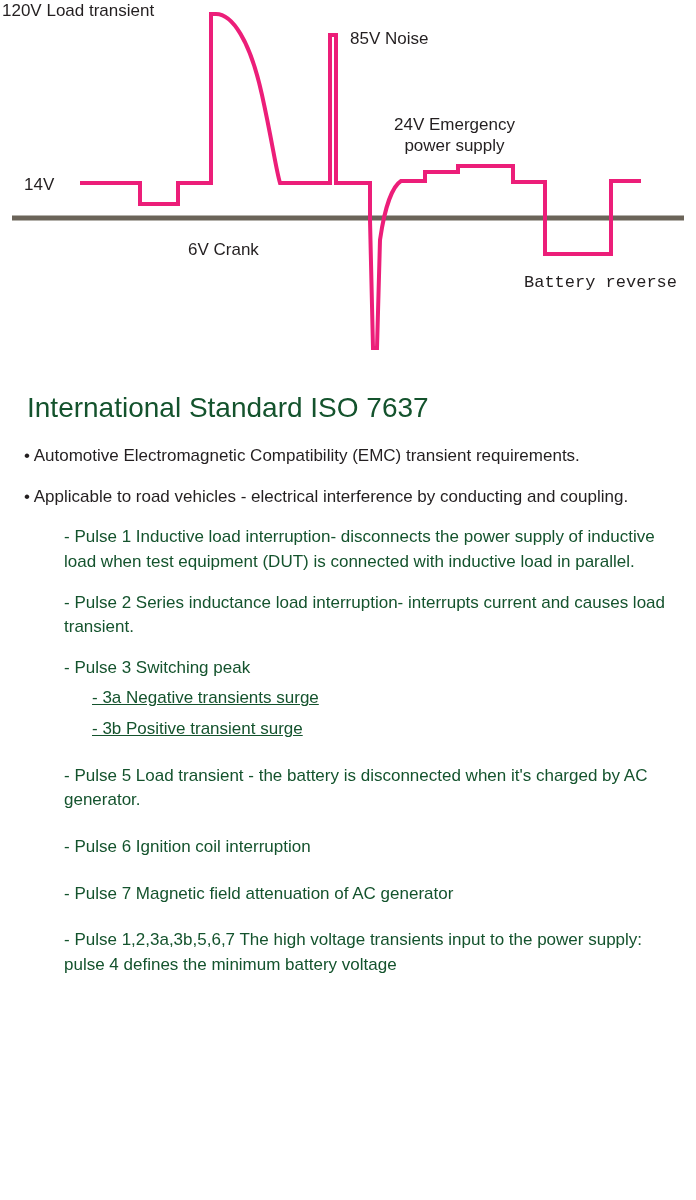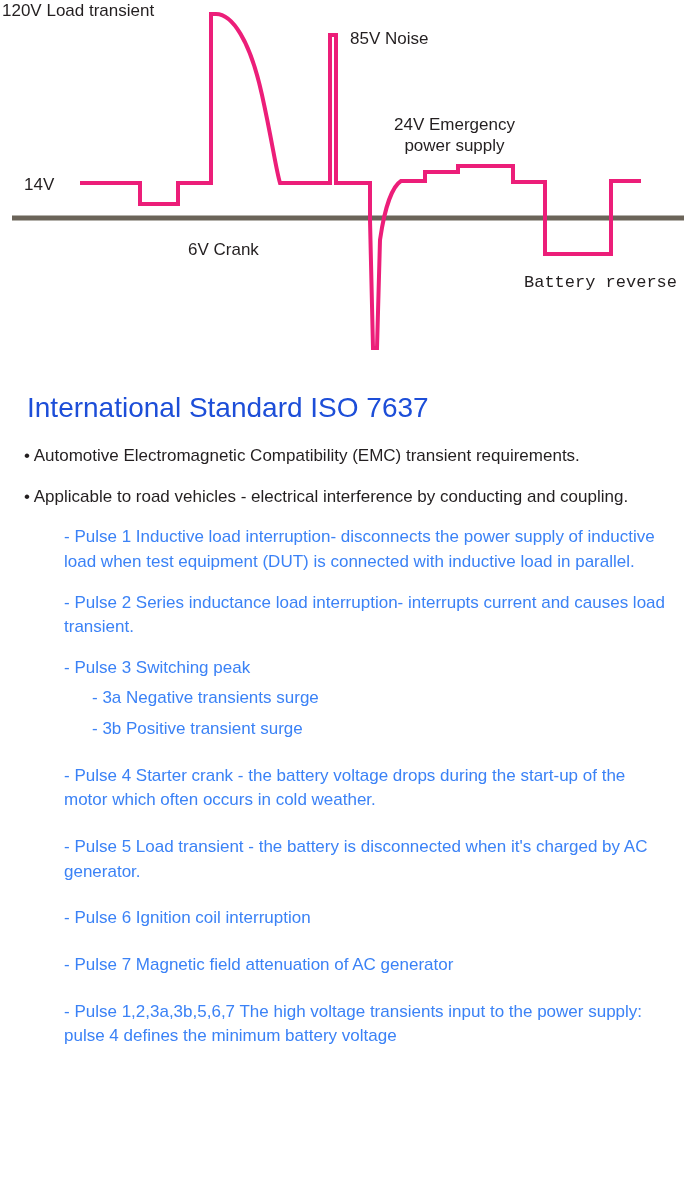--- a/index.html
+++ b/index.html
@@ -44,38 +44,39 @@
     left: 0;
     top: 370px;
     width: 696px;
     padding: 0 24px;
     box-sizing: border-box;
   }
   h1#heading {
     font-size: 28px;
     font-weight: normal;
     margin: 22px 0 20px 3px;
-    color: #1d4ed8;
+    color: #14532d;
   }
   .bullet {
     font-size: 17px;
     line-height: 1.45;
     margin: 0 0 16px 0;
     color: #231f20;
   }
   .pulse {
     font-size: 17px;
     line-height: 1.45;
     margin: 0 0 16px 0;
     padding-left: 40px;
-    color: #3b82f6;
+    color: #14532d;
   }
   .pulse.sub {
     padding-left: 68px;
     margin-bottom: 6px;
+    text-decoration: underline;
   }
   .pulse.tight {
     margin-bottom: 6px;
   }
   .pulse.gap {
     margin-bottom: 22px;
   }
 </style>
 </head>
 <body>
@@ -129,18 +130,17 @@
   <h1 id="heading">International Standard ISO 7637</h1>
 
   <p class="bullet">• Automotive Electromagnetic Compatibility (EMC) transient requirements.</p>
   <p class="bullet">• Applicable to road vehicles - electrical interference by conducting and coupling.</p>
 
   <p class="pulse">- Pulse 1 Inductive load interruption- disconnects the power supply of inductive load when test equipment (DUT) is connected with inductive load in parallel.</p>
   <p class="pulse">- Pulse 2 Series inductance load interruption- interrupts current and causes load transient.</p>
   <p class="pulse tight">- Pulse 3 Switching peak</p>
   <p class="pulse sub">- 3a Negative transients surge</p>
   <p class="pulse sub gap">- 3b Positive transient surge</p>
-  <p class="pulse gap">- Pulse 4 Starter crank - the battery voltage drops during the start-up of the motor which often occurs in cold weather.</p>
   <p class="pulse gap">- Pulse 5 Load transient - the battery is disconnected when it's charged by AC generator.</p>
   <p class="pulse gap">- Pulse 6 Ignition coil interruption</p>
   <p class="pulse gap">- Pulse 7 Magnetic field attenuation of AC generator</p>
   <p class="pulse">- Pulse 1,2,3a,3b,5,6,7  The high voltage transients input to the power supply: pulse 4 defines the minimum battery voltage</p>
 </div>
 
 </body></html>

